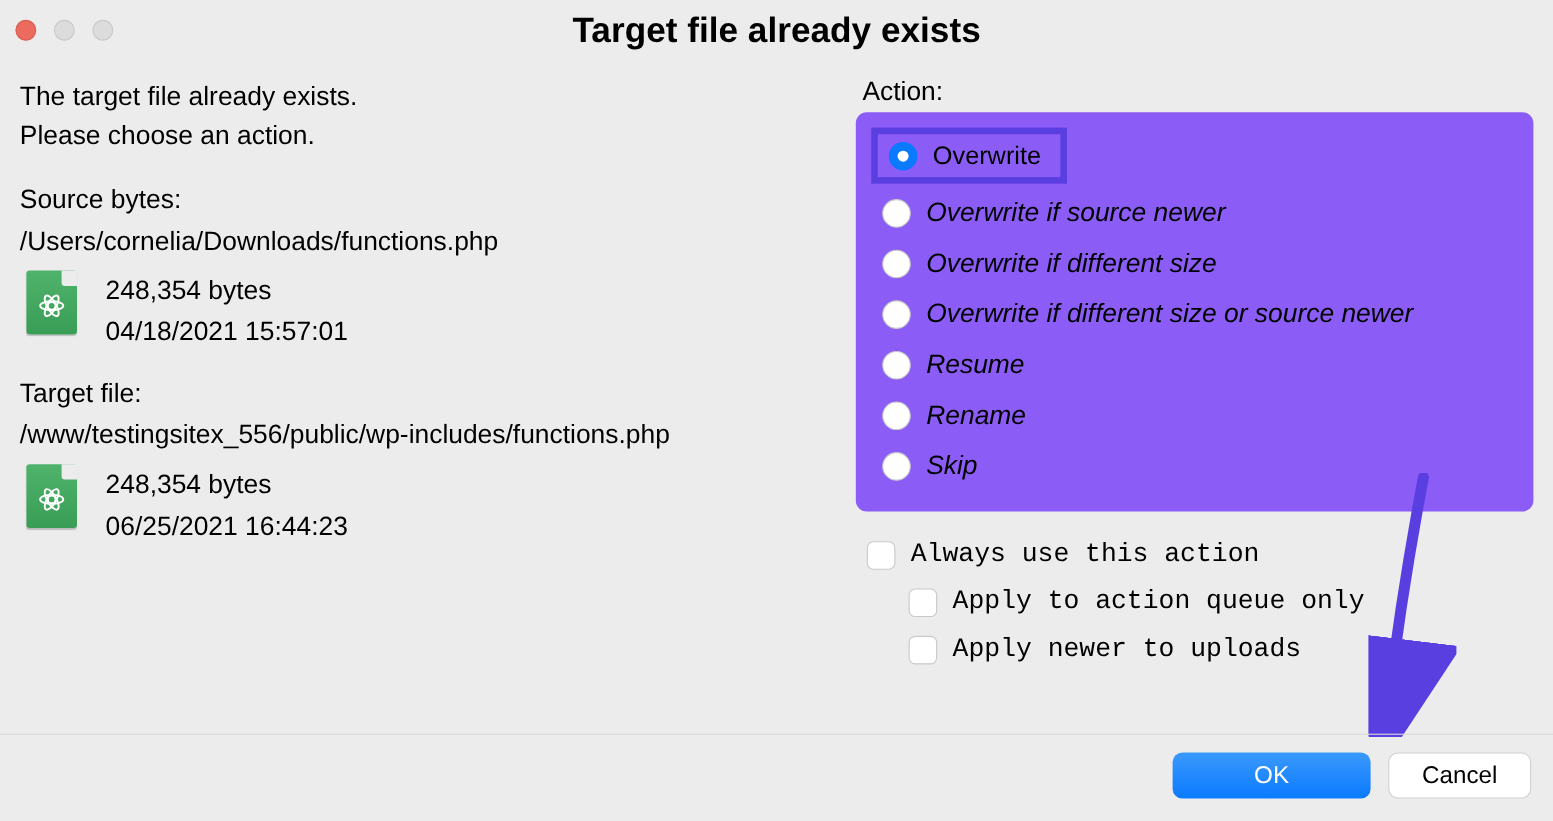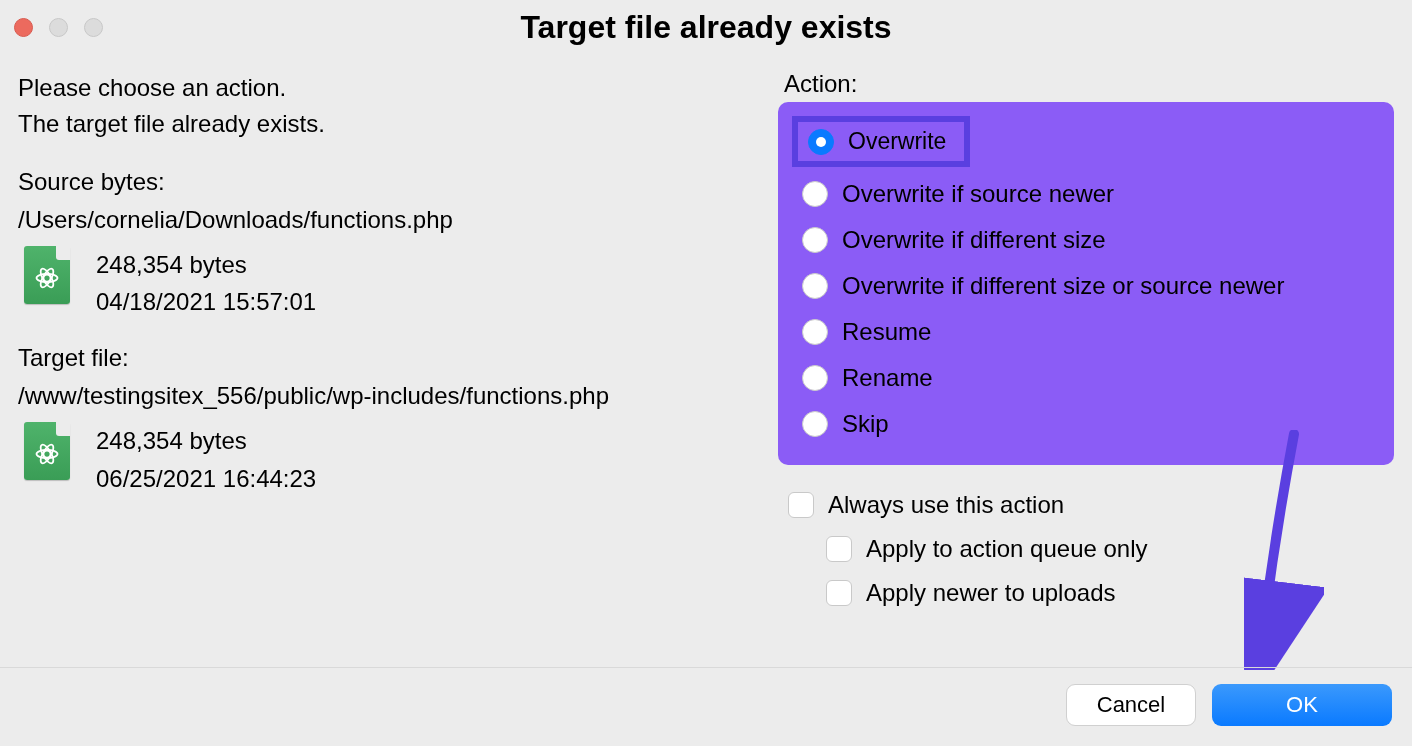--- a/index.html
+++ b/index.html
@@ -81,20 +81,21 @@
   background: #8b5cf6;
   border-radius: 10px;
   padding: 16px 14px 18px 18px;
 }
 .radio-row {
   display: flex;
   align-items: center;
   gap: 14px;
   padding: 9px 6px;
   font-size: 24px;
+  font-style: italic;
 }
 .radio {
   width: 26px; height: 26px;
   border-radius: 50%;
   background: #fff;
   border: 1px solid #c9c9c9;
   display: inline-flex;
   align-items: center;
   justify-content: center;
   flex-shrink:0;
@@ -127,21 +128,21 @@
   font-size:24px;
 }
 .check-row.indent { padding-left: 44px; }
 .checkbox {
   width:26px; height:26px;
   background:#fff;
   border:1px solid #c9c9c9;
   border-radius:6px;
   flex-shrink:0;
 }
-.checks { margin-top: 18px; padding-left:4px;}
+.checks { margin-top: 18px; padding-left:4px;font-family:Liberation Mono, monospace;}
 
 .footer {
   position:absolute;
   bottom:0; left:0; right:0;
   border-top:1px solid #d9d9d9;
   padding: 16px 20px 20px;
   display:flex;
   justify-content:flex-end;
   gap:16px;
 }
@@ -181,22 +182,22 @@
     <div class="traffic-light tl-red"></div>
     <div class="traffic-light tl-gray"></div>
     <div class="traffic-light tl-gray"></div>
   </div>
   <div class="title">Target file already exists</div>
 </div>
 
 <div class="content">
   <div class="left-col">
     <div class="msg">
+      <div>The target file already exists.</div>
       <div>Please choose an action.</div>
-      <div>The target file already exists.</div>
     </div>
 
     <div class="label-line">Source bytes:</div>
     <div class="path-line">/Users/cornelia/Downloads/functions.php</div>
     <div class="file-meta">
       <div class="file-icon">
         <svg width="28" height="28" viewBox="0 0 24 24" fill="none" stroke="#ffffff" stroke-width="1.5">
             <circle cx="12" cy="12" r="3"></circle>
             <ellipse cx="12" cy="12" rx="9" ry="3.5"></ellipse>
             <ellipse cx="12" cy="12" rx="9" ry="3.5" transform="rotate(60 12 12)"></ellipse>
@@ -280,15 +281,15 @@
 <svg class="arrow-annotation" width="80" height="240">
   <defs>
     <marker id="ah" markerWidth="12" markerHeight="12" refX="6" refY="6" orient="auto">
       <path d="M0,0 L12,6 L0,12 Z" fill="#5a3fe0"></path>
     </marker>
   </defs>
   <path d="M50,4 Q30,110 18,210" stroke="#5a3fe0" stroke-width="10" fill="none" marker-end="url(#ah)" stroke-linecap="round"></path>
 </svg>
 
 <div class="footer">
+  <div class="btn btn-ok">OK</div>
   <div class="btn btn-cancel">Cancel</div>
-  <div class="btn btn-ok">OK</div>
 </div>
 
 </body></html>

